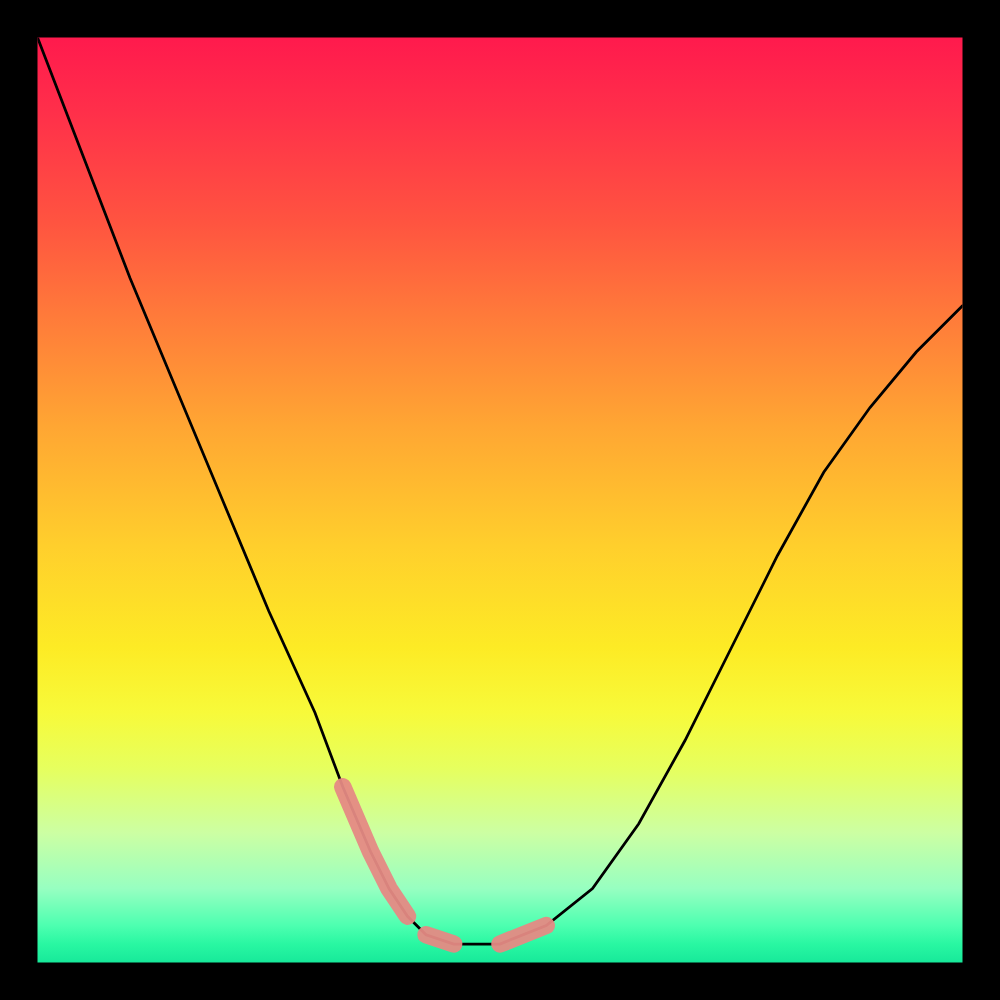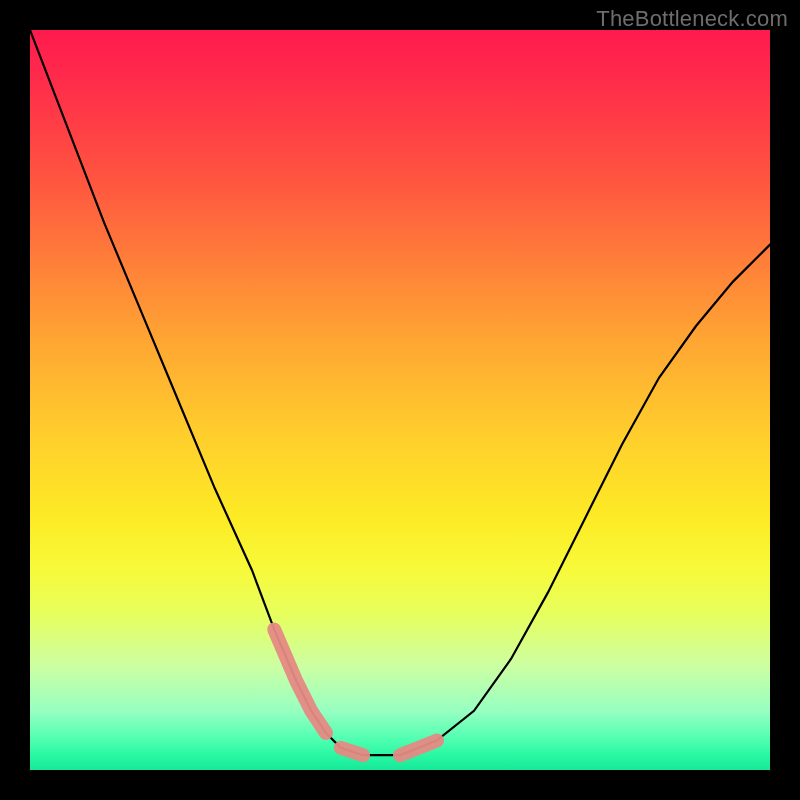--- a/index.html
+++ b/index.html
@@ -70,21 +70,20 @@
     stroke: #e58a84;
     stroke-width: 14;
     stroke-linecap: round;
     opacity: 0.95;
   }
 </style>
 </head>
 <body>
 
 <div class="frame">
-  <div class="watermark">TheBottleneck.com</div>
 
   <div class="plot-area">
     <div class="gradient-bg"></div>
 
     <svg class="curve" viewBox="0 0 740 740" preserveAspectRatio="none">
 
       <path class="curve-main" d="M0.0 0.0 L37.0 96.2 L74.0 192.4 L111.0 281.2 L148.0 370.0 L185.0 458.8 L222.0 540.2 L244.2 599.4 L266.4 651.2 L281.2 680.8 L296.0 703.0 L310.8 717.8 L333.0 725.2 L370.0 725.2 L407.0 710.4 L444.0 680.8 L481.0 629.0 L518.0 562.4 L555.0 488.4 L592.0 414.4 L629.0 347.8 L666.0 296.0 L703.0 251.6 L740.0 214.6"></path>
 
       <path class="overlay-seg" d="M244.2 599.4 L266.4 651.2 L281.2 680.8 L296.0 703.0"></path>
       <path class="overlay-seg" d="M310.8 717.8 L333.0 725.2"></path>

